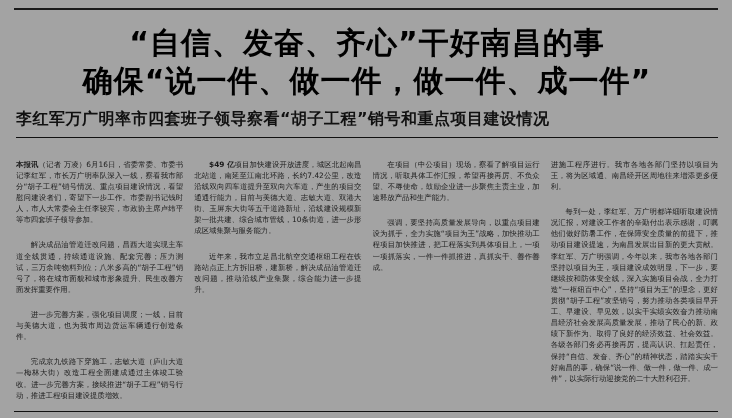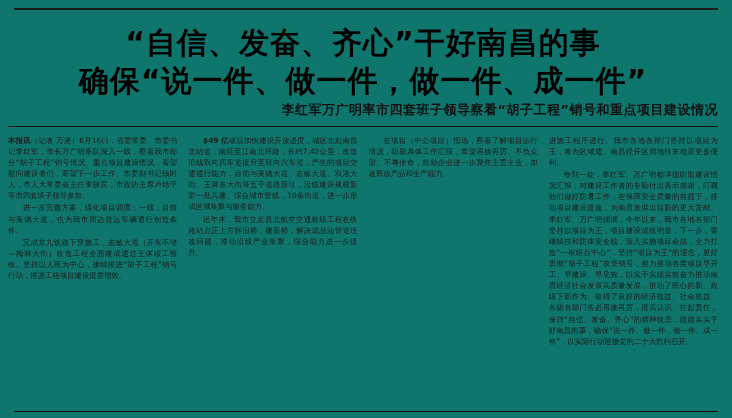--- a/index.html
+++ b/index.html
@@ -11,22 +11,22 @@
     height: 418px;
     background: #ffffff;
     font-family: "DejaVu Sans", "Liberation Sans", sans-serif;
     overflow: hidden;
   }
   .page {
     position: relative;
     width: 732px;
     height: 418px;
     box-sizing: border-box;
-    padding: 10px 14px 6px 8px;
-    background: #0f766e;
+    padding: 10px 14px 6px 16px;
+    background: #a3a3a3;
   }
   .rule-top {
     position: absolute;
     left: 14px;
     right: 14px;
     top: 8px;
     height: 2px;
     background: #1a1a1a;
   }
   .headline-block {
@@ -36,23 +36,24 @@
   .headline-line {
     font-family: "DejaVu Sans", "Liberation Sans", sans-serif;
     font-weight: bold;
     font-size: 30px;
     line-height: 1.28;
     letter-spacing: 1px;
     color: #000;
     white-space: nowrap;
   }
   .subhead {
-    text-align: right;
+    margin-top: 8px;
+    text-align: left;
     font-weight: bold;
-    font-size: 13px;
+    font-size: 16px;
     letter-spacing: 0.5px;
     color: #111;
     white-space: nowrap;
   }
   .rule-under-head {
     margin: 7px 0 0 0;
     height: 1px;
     background: #111;
   }
   .columns {
@@ -65,21 +66,21 @@
   .col {
     flex: 1 1 0;
     position: relative;
     font-size: 7.4px;
     line-height: 1.5;
     color: #1b1b1b;
     text-align: justify;
     overflow: hidden;
   }
   .col p {
-    margin: 1px 0 1px 0;
+    margin: 14px 0 1px 0;
     text-indent: 2em;
   }
   .col p.noindent {
     text-indent: 0;
   }
   .col .lead {
     font-weight: bold;
   }
   .footer-rule {
     position: absolute;
@@ -100,33 +101,35 @@
     <div class="headline-line">“自信、发奋、齐心”干好南昌的事</div>
     <div class="headline-line">确保“说一件、做一件，做一件、成一件”</div>
   </div>
 
   <div class="subhead">李红军万广明率市四套班子领导察看“胡子工程”销号和重点项目建设情况</div>
   <div class="rule-under-head"></div>
 
   <div class="columns">
     <div class="col">
       <p class="noindent"><span class="lead">本报讯</span><span>（记者 万凌）6月16日，省委常委、市委书记李红军，市长万广明率队深入一线，察看我市部分“胡子工程”销号情况、重点项目建设情况，看望慰问建设者们，寄望下一步工作。市委副书记钱时人，市人大常委会主任李骏宾，市政协主席卢纬平等市四套班子领导参加。</span></p>
+      <p>解决成品油管道迁改问题，昌西大道实现主车道全线贯通，持续通道设施、配套完善；压力测试，三万余吨物料到位；八米多高的“胡子工程”销号了，将在城市面貌和城市形象提升、民生改善方面发挥重要作用。</p>
       <p>进一步完善方案，强化项目调度；一线，目前与美德大道，也为我市周边货运车辆通行创造条件。</p>
-      <p>完成京九铁路下穿施工，志敏大道（开车不堵—梅林大街）改造工程全面建成通过主体竣工验收。坚持以人民为中心，接续推进“胡子工程”销号行动，推进工程项目建设提质增效。</p>
+      <p>完成京九铁路下穿施工，志敏大道（庐山大道—梅林大街）改造工程全面建成通过主体竣工验收。进一步完善方案，接续推进“胡子工程”销号行动，推进工程项目建设提质增效。</p>
     </div>
 
     <div class="col">
 
       <p><span class="lead">$49 亿</span><span>项目加快建设开放进度，城区北起南昌北站道，南延至江南北环路，长约7.42公里，改造沿线双向四车道提升至双向六车道，产生的项目交通通行能力，目前与美德大道、志敏大道、双港大街、玉屏东大街等五干道路新址，沿线建设规模新架一批共建、综合城市管线，10条街道，进一步形成区域集聚与服务能力。</span></p>
       <p>近年来，我市立足昌北航空交通枢纽工程在铁路站点正上方拆旧桥，建新桥，解决成品油管道迁改问题，推动沿线产业集聚，综合能力进一步提升。</p>
     </div>
 
     <div class="col">
 
       <p>在项目（中公项目）现场，察看了解项目运行情况，听取具体工作汇报，希望再接再厉、不负众望、不辱使命，鼓励企业进一步聚焦主责主业，加速释放产品和生产能力。</p>
+      <p>强调，要坚持高质量发展导向，以重点项目建设为抓手，全力实施“项目为王”战略，加快推动工程项目加快推进，把工程落实到具体项目上，一项一项抓落实，一件一件抓推进，真抓实干、善作善成。</p>
     </div>
 
     <div class="col">
 
       <p class="noindent">进施工程序进行。我市各地各部门坚持以项目为王，将为区域通、南昌经开区周地往来增添更多便利。</p>
       <p>每到一处，李红军、万广明都详细听取建设情况汇报，对建设工作者的辛勤付出表示感谢，叮嘱他们做好防暑工作，在保障安全质量的前提下，推动项目建设提速，为南昌发展出目新的更大贡献。李红军、万广明强调，今年以来，我市各地各部门坚持以项目为王，项目建设成效明显，下一步，要继续按和防体安全线，深入实施项目会战，全力打造“一枢纽百中心”，坚持“项目为王”的理念，更好贯彻“胡子工程”攻坚销号，努力推动各类项目早开工、早建设、早见效，以实干实绩实效奋力推动南昌经济社会发展高质量发展，推动了民心的新、政绩下新作为、取得了良好的经济效益、社会效益。各级各部门务必再接再厉，提高认识、扛起责任，保持“自信、发奋、齐心”的精神状态，踏踏实实干好南昌的事，确保“说一件、做一件，做一件、成一件”，以实际行动迎接党的二十大胜利召开。</p>
     </div>
   </div>
 
   <div class="footer-rule"></div>

